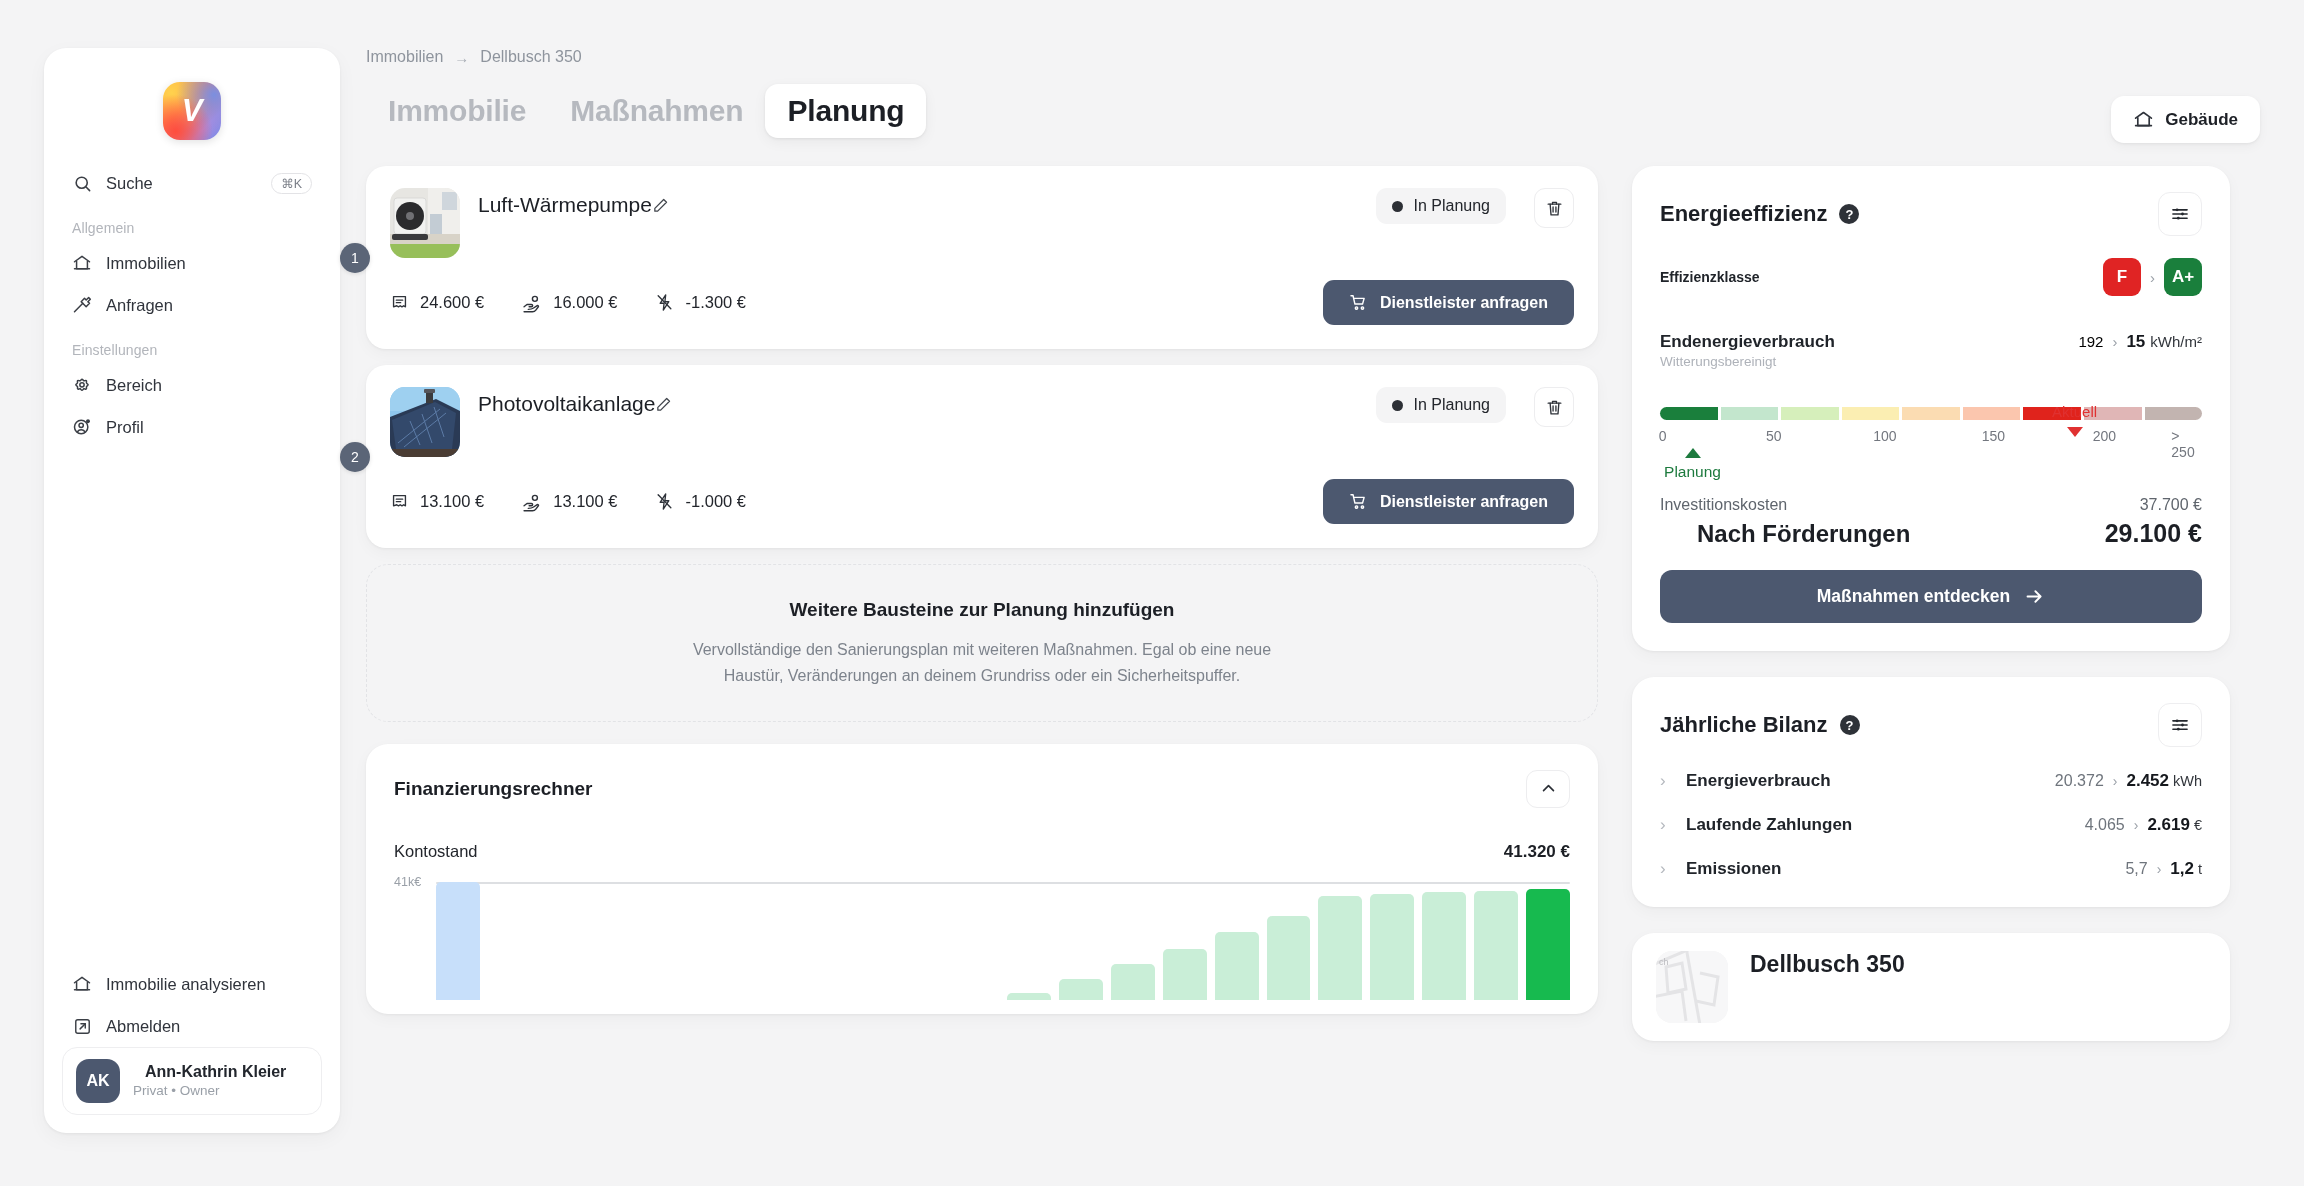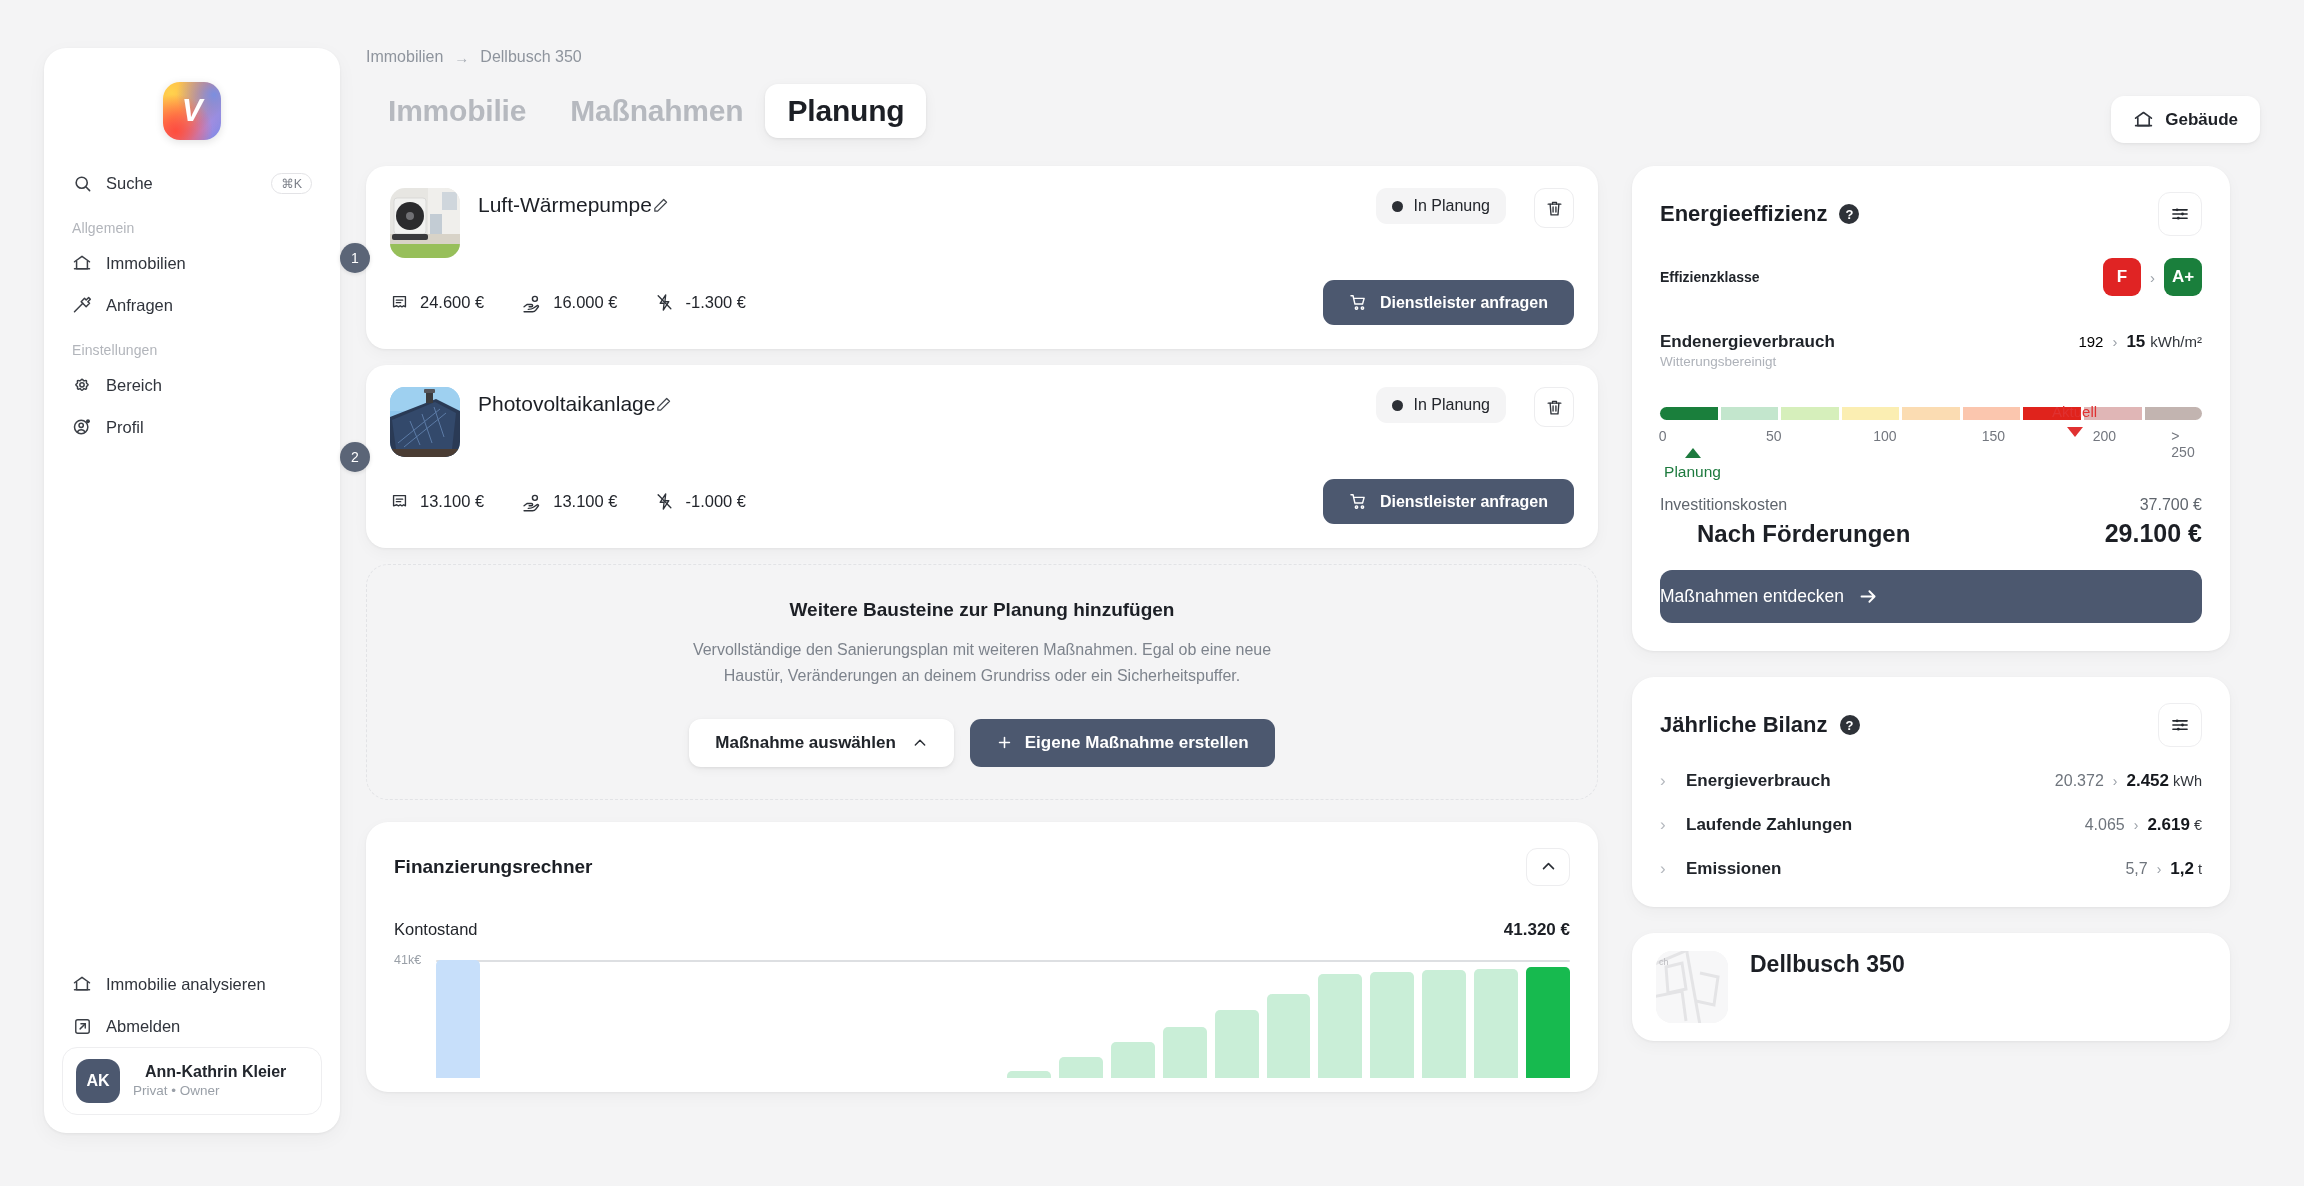--- a/index.html
+++ b/index.html
@@ -211,22 +211,22 @@
   .planung-lbl { position: absolute; font-size: 15.5px; color: #1d7a3e; transform: translateX(-50%); }
 
   .inv-row { display: flex; align-items: baseline; margin-top: 74px; }
   .inv-lbl { flex: 1; font-size: 16px; color: #5f656d; }
   .inv-val { font-size: 16px; color: #5f656d; }
   .nach-row { display: flex; align-items: baseline; margin-top: 5px; }
   .nach-lbl { flex: 1; font-size: 24px; font-weight: 700; color: #1c1f25; margin-left: 37px; }
   .nach-val { font-size: 25px; font-weight: 700; color: #1c1f25; }
   .btn-wide {
     width: 100%; margin-top: 22px; background: #4c586f; color: #fff;
-    border-radius: 12px; padding: 16px 0; font-size: 17.5px; font-weight: 400;
-    display: flex; align-items: center; gap: 14px;
+    border-radius: 12px; padding: 16px 0; font-size: 17.5px; font-weight: 700;
+    display: flex; align-items: center; justify-content: center; gap: 14px;
     cursor: pointer; border: none;
   }
 
   .bil-row { display: flex; align-items: center; margin-top: 24px; cursor: pointer; }
   .bil-chev { width: 26px; color: #b4b8be; font-size: 17px; flex: 0 0 26px; }
   .bil-lbl { flex: 1; font-size: 17px; font-weight: 700; color: #20242a; }
   .bil-old { font-size: 16px; color: #6e747c; }
   .bil-sep { color: #9aa0a8; font-size: 14px; margin: 0 9px; }
   .bil-new { font-size: 17px; font-weight: 700; color: #15181d; }
   .bil-unit { font-size: 14.5px; font-weight: 400; color: #32363c; margin-left: 4px; }
@@ -532,38 +532,20 @@
                 </svg>
               </span>
               <span>Dienstleister anfragen</span>
             </button>
           </div>
         </section>
 
         <section class="addpanel">
           <h3>Weitere Bausteine zur Planung hinzufügen</h3>
           <p>Vervollständige den Sanierungsplan mit weiteren Maßnahmen. Egal ob eine neue Haustür, Veränderungen an deinem Grundriss oder ein Sicherheitspuffer.</p>
-          <div class="addbtns">
-            <button class="btn-white">
-              <span>Maßnahme auswählen</span>
-              <span>
-                <svg width="16" height="16" viewBox="0 0 24 24" fill="none" stroke="#2b2f36" stroke-width="2.2" stroke-linecap="round" stroke-linejoin="round">
-                    <path d="M5 15l7-7 7 7"></path>
-                  </svg>
-              </span>
-            </button>
-            <button class="btn-dark" style="padding:14px 26px;font-size:17px;font-weight:700">
-              <span>
-                <svg width="17" height="17" viewBox="0 0 24 24" fill="none" stroke="#fff" stroke-width="2.2" stroke-linecap="round">
-                    <path d="M12 5v14M5 12h14"></path>
-                  </svg>
-              </span>
-              <span>Eigene Maßnahme erstellen</span>
-            </button>
-          </div>
         </section>
 
         <section class="fincard">
           <div class="fin-head">
             <div class="fin-title">Finanzierungsrechner</div>
             <div class="collapse-btn">
               <svg width="17" height="17" viewBox="0 0 24 24" fill="none" stroke="#2b2f36" stroke-width="2.3" stroke-linecap="round" stroke-linejoin="round">
                   <path d="M5 15l7-7 7 7"></path>
                 </svg>
             </div>

